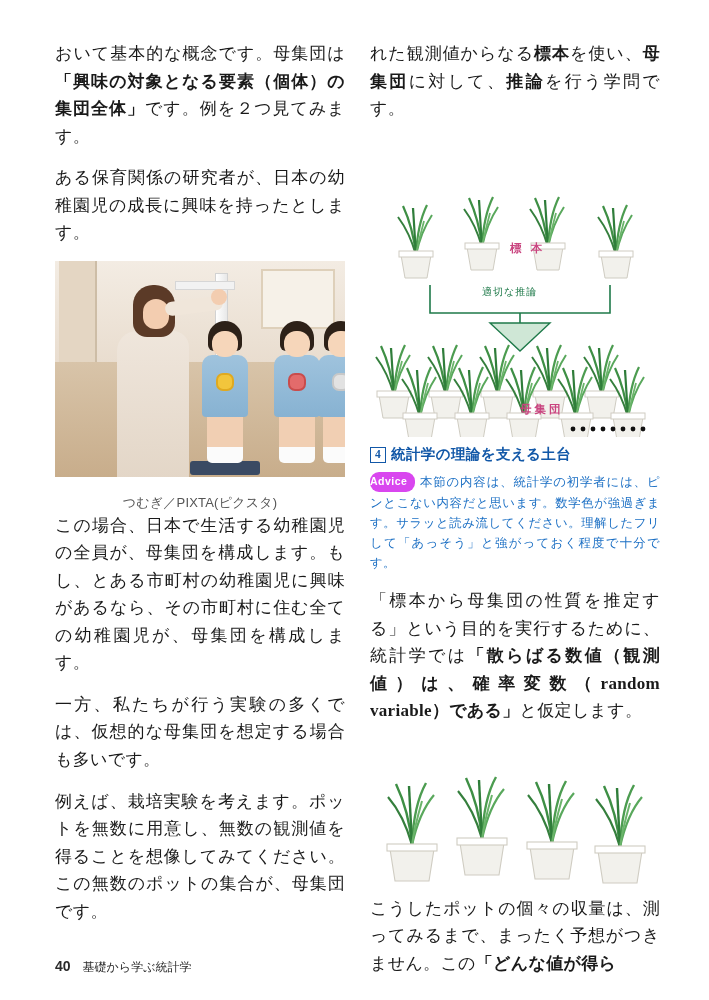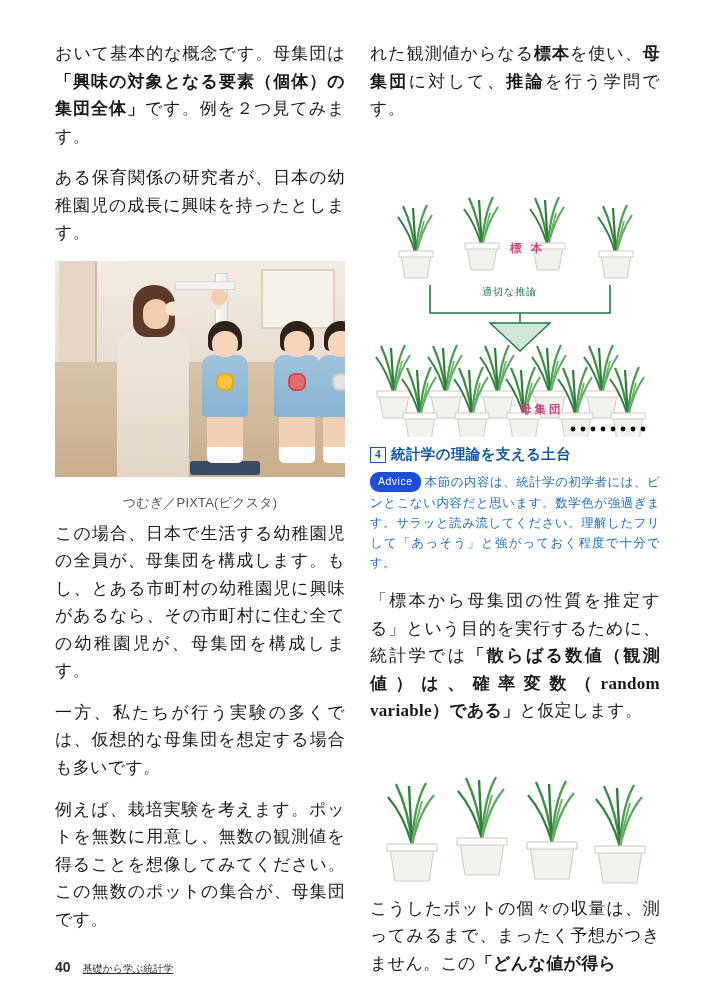--- a/index.html
+++ b/index.html
@@ -63,26 +63,26 @@
   .advice-block {
     font-size: 12.4px;
     line-height: 1.62;
     color: #1b6fc4;
     text-align: justify;
     margin: 0 0 14px 0;
     letter-spacing: 0.3px;
   }
   .advice-badge {
     display: inline-block;
-    background: #1d4ed8;
+    background: #d946ef;
     color: #ffffff;
     border-radius: 9px;
     font-size: 10.5px;
-    font-weight: normal;
-    padding: 1px 8px 2px 8px;
+    font-weight: bold;
+    padding: 1px 8px 2px 0;
     margin-right: 4px;
     font-family: "Liberation Sans", sans-serif;
     position: relative;
     top: -1px;
     letter-spacing: 0.5px;
   }
 
   
   .photo {
     position: relative;
@@ -186,23 +186,22 @@
     bottom: 24px;
     font-family: "Liberation Sans", sans-serif;
   }
   .footer .pagenum {
     font-size: 14px;
     font-weight: bold;
     color:#2b2b2b;
     margin-right: 12px;
   }
   .footer .booktitle {
-    font-size: 10px;
+    font-size: 12px;
     color:#2b2b2b;
-    text-decoration:underline;
   }
   .footer-row { display:flex; align-items:baseline; }
 </style>
 </head>
 <body>
 
 <div class="page">
 
   <div class="col col-left">
 
@@ -245,21 +244,21 @@
         <div class="legs"></div>
           <div class="socks"></div>
         <div class="smock"></div>
           <div class="badge"></div>
         <div class="hair"></div>
           <div class="face"></div>
       </div>
     </div>
     <div class="photo-credit">つむぎ／PIXTA(ピクスタ)</div>
 
-    <p class="para" style="margin-top:8px;">この場合、日本で生活する幼稚園児の全員が、母集団を構成します。もし、とある市町村の幼稚園児に興味があるなら、その市町村に住む全ての幼稚園児が、母集団を構成します。</p>
+    <p class="para" style="">この場合、日本で生活する幼稚園児の全員が、母集団を構成します。もし、とある市町村の幼稚園児に興味があるなら、その市町村に住む全ての幼稚園児が、母集団を構成します。</p>
     <p class="para">一方、私たちが行う実験の多くでは、仮想的な母集団を想定する場合も多いです。</p>
     <p class="para">例えば、栽培実験を考えます。ポットを無数に用意し、無数の観測値を得ることを想像してみてください。この無数のポットの集合が、母集団です。</p>
 
     <div class="fig" style="height:225px;">
       <svg viewBox="0 0 290 225" preserveAspectRatio="none">
         <defs>
           <g id="wheatL">
             <path d="M0,60 C-2,40 -6,22 -14,4" stroke="#3e8f45" stroke-width="2.4" fill="none"></path>
             <path d="M0,60 C1,38 4,20 12,2" stroke="#4c9c50" stroke-width="2.4" fill="none"></path>
             <path d="M0,60 C-1,42 -2,24 -3,6" stroke="#2f7d3a" stroke-width="2.4" fill="none"></path>

